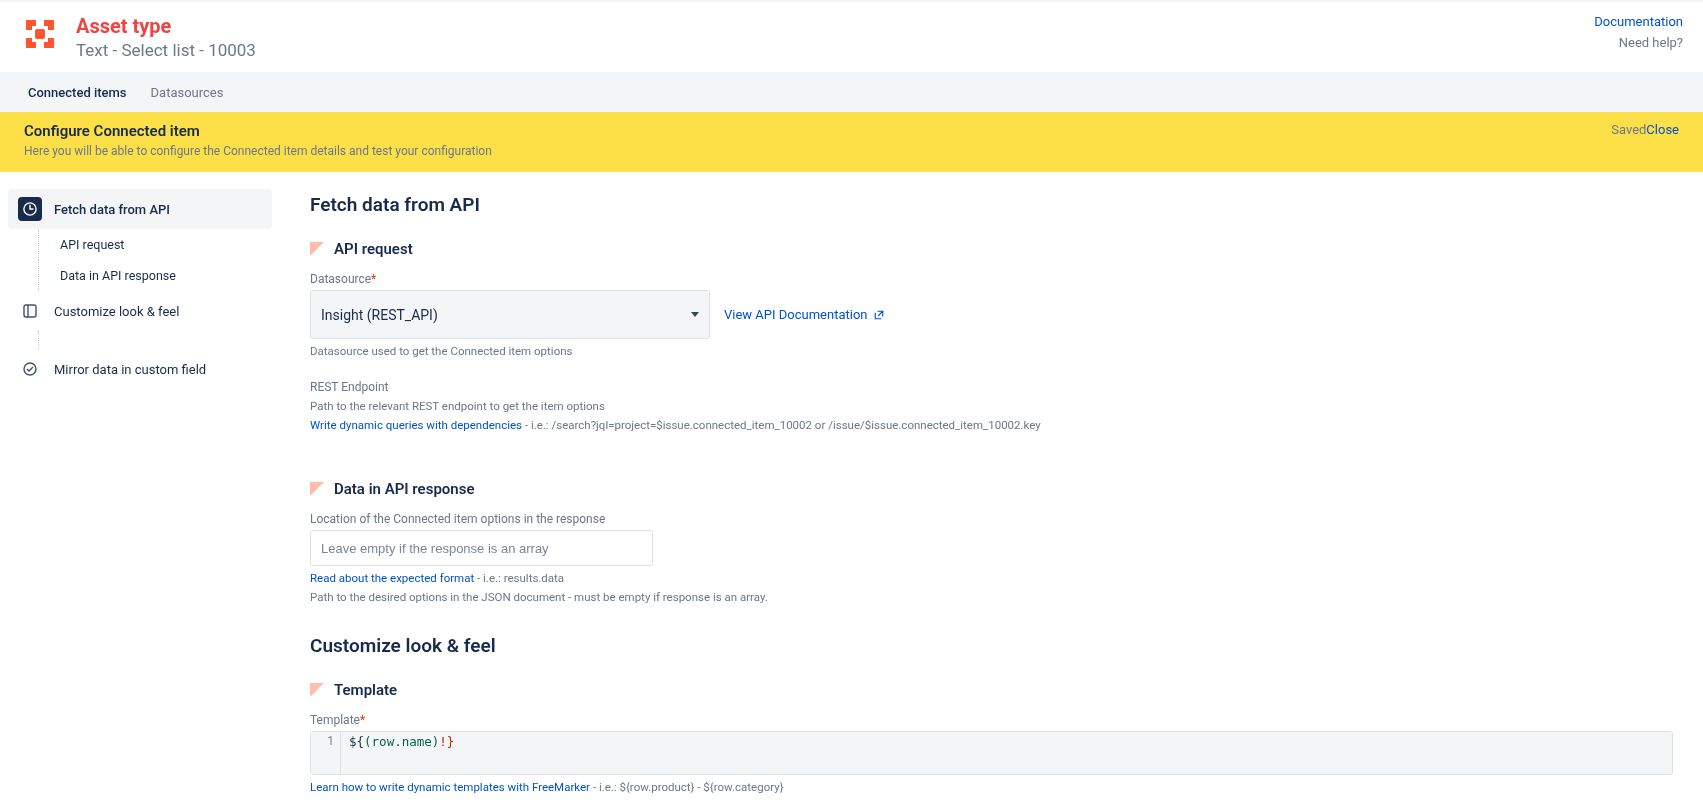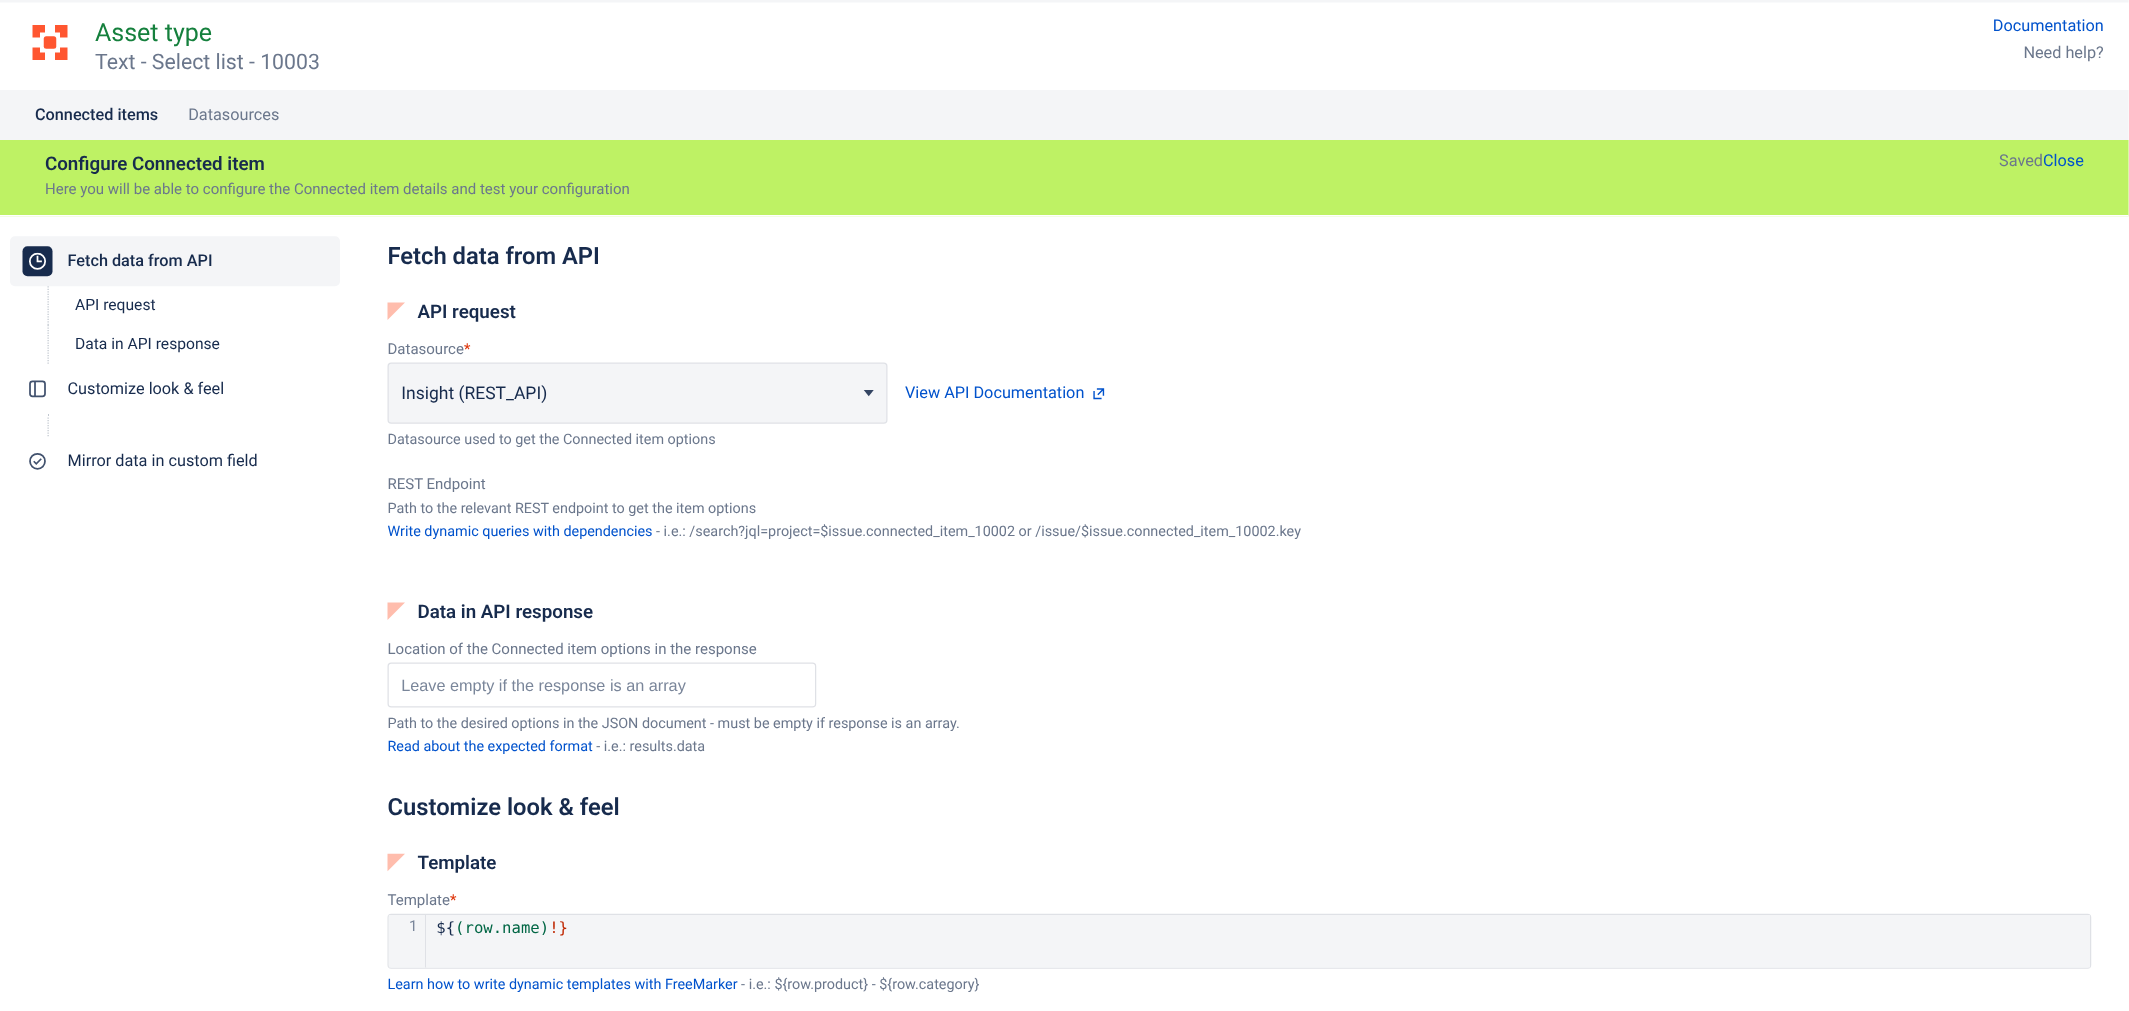--- a/index.html
+++ b/index.html
@@ -1,31 +1,31 @@
 <!DOCTYPE html>
 <html><head>
 <meta charset="utf-8">
 <style>
 * { box-sizing: border-box; margin: 0; padding: 0; }
 body { font-family: -apple-system, BlinkMacSystemFont, "Segoe UI", Roboto, sans-serif; color: #172B4D; font-size: 14px; background: #fff; }
 
 .header { display: flex; align-items: flex-start; padding: 12px 20px; border-top: 2px solid #f4f5f7; }
 .header-logo { width: 40px; height: 40px; margin-right: 16px; display:flex; align-items:center; justify-content:center;}
 .header-title { flex: 1; }
-.header-title h1 { font-size: 20px; font-weight: 400; color: #15803d; }
+.header-title h1 { font-size: 20px; font-weight: 700; color: #ef4444; }
 .header-title .sub { font-size: 17px; color: #6B778C; margin-top: 2px; }
 .header-links { text-align: right; font-size: 13px; }
 .header-links a { color: #0052CC; text-decoration: none; display: block; }
 .header-links .help { color: #6B778C; margin-top: 6px; }
 
 .tabs { background: #F4F5F7; padding: 0 28px; display: flex; gap: 24px; height: 40px; align-items: center; font-size: 13px; }
 .tab { color: #6B778C; cursor: pointer; }
 .tab.active { color: #172B4D; font-weight: 500; }
 
-.subheader { background: #bef264; padding: 10px 36px 14px; display: flex; justify-content: space-between; align-items: flex-start; border-bottom: 1px solid #fff; }
+.subheader { background: #fde047; padding: 10px 24px 14px; display: flex; justify-content: space-between; align-items: flex-start; border-bottom: 1px solid #fff; }
 .subheader h2 { font-size: 15px; font-weight: 600; color: #172B4D; }
 .subheader .desc { font-size: 12px; color: #6B778C; margin-top: 4px; }
 .subheader-actions { display: flex; font-size: 13px; align-items:center; }
 .subheader-actions .saved { color: #6B778C; }
 .subheader-actions .close { color: #0052CC; cursor: pointer; }
 
 .body { display: flex; }
 .sidebar { width: 280px; padding: 16px 8px; }
 .side-item { display: flex; align-items: center; gap: 12px; padding: 8px 10px; border-radius: 4px; font-size: 13px; cursor: pointer; color:#172B4D; }
 .side-item.active { background: #F4F5F7; font-weight: 500; }
@@ -167,22 +167,22 @@
     <div class="hint">Path to the relevant REST endpoint to get the item options</div>
     <div class="hint"><a>Write dynamic queries with dependencies</a><span> - i.e.: /search?jql=project=$issue.connected_item_10002 or /issue/$issue.connected_item_10002.key</span></div>
 
     <div style="height:28px"></div>
     <div class="sect-title">
       <span class="tri2"></span>
       <span>Data in API response</span>
     </div>
     <label class="flabel">Location of the Connected item options in the response</label>
     <input class="tinput" placeholder="Leave empty if the response is an array" style="">
+    <div class="hint"><a>Read about the expected format</a><span> - i.e.: results.data</span></div>
     <div class="hint">Path to the desired options in the JSON document - must be empty if response is an array.</div>
-    <div class="hint"><a>Read about the expected format</a><span> - i.e.: results.data</span></div>
 
     <div style="height:30px"></div>
     <h2>Customize look &amp; feel</h2>
 
     <div class="sect-title">
       <span class="tri2"></span>
       <span>Template</span>
     </div>
     <label class="flabel"><span>Template</span><span class="req">*</span></label>
     <div class="code-editor">

